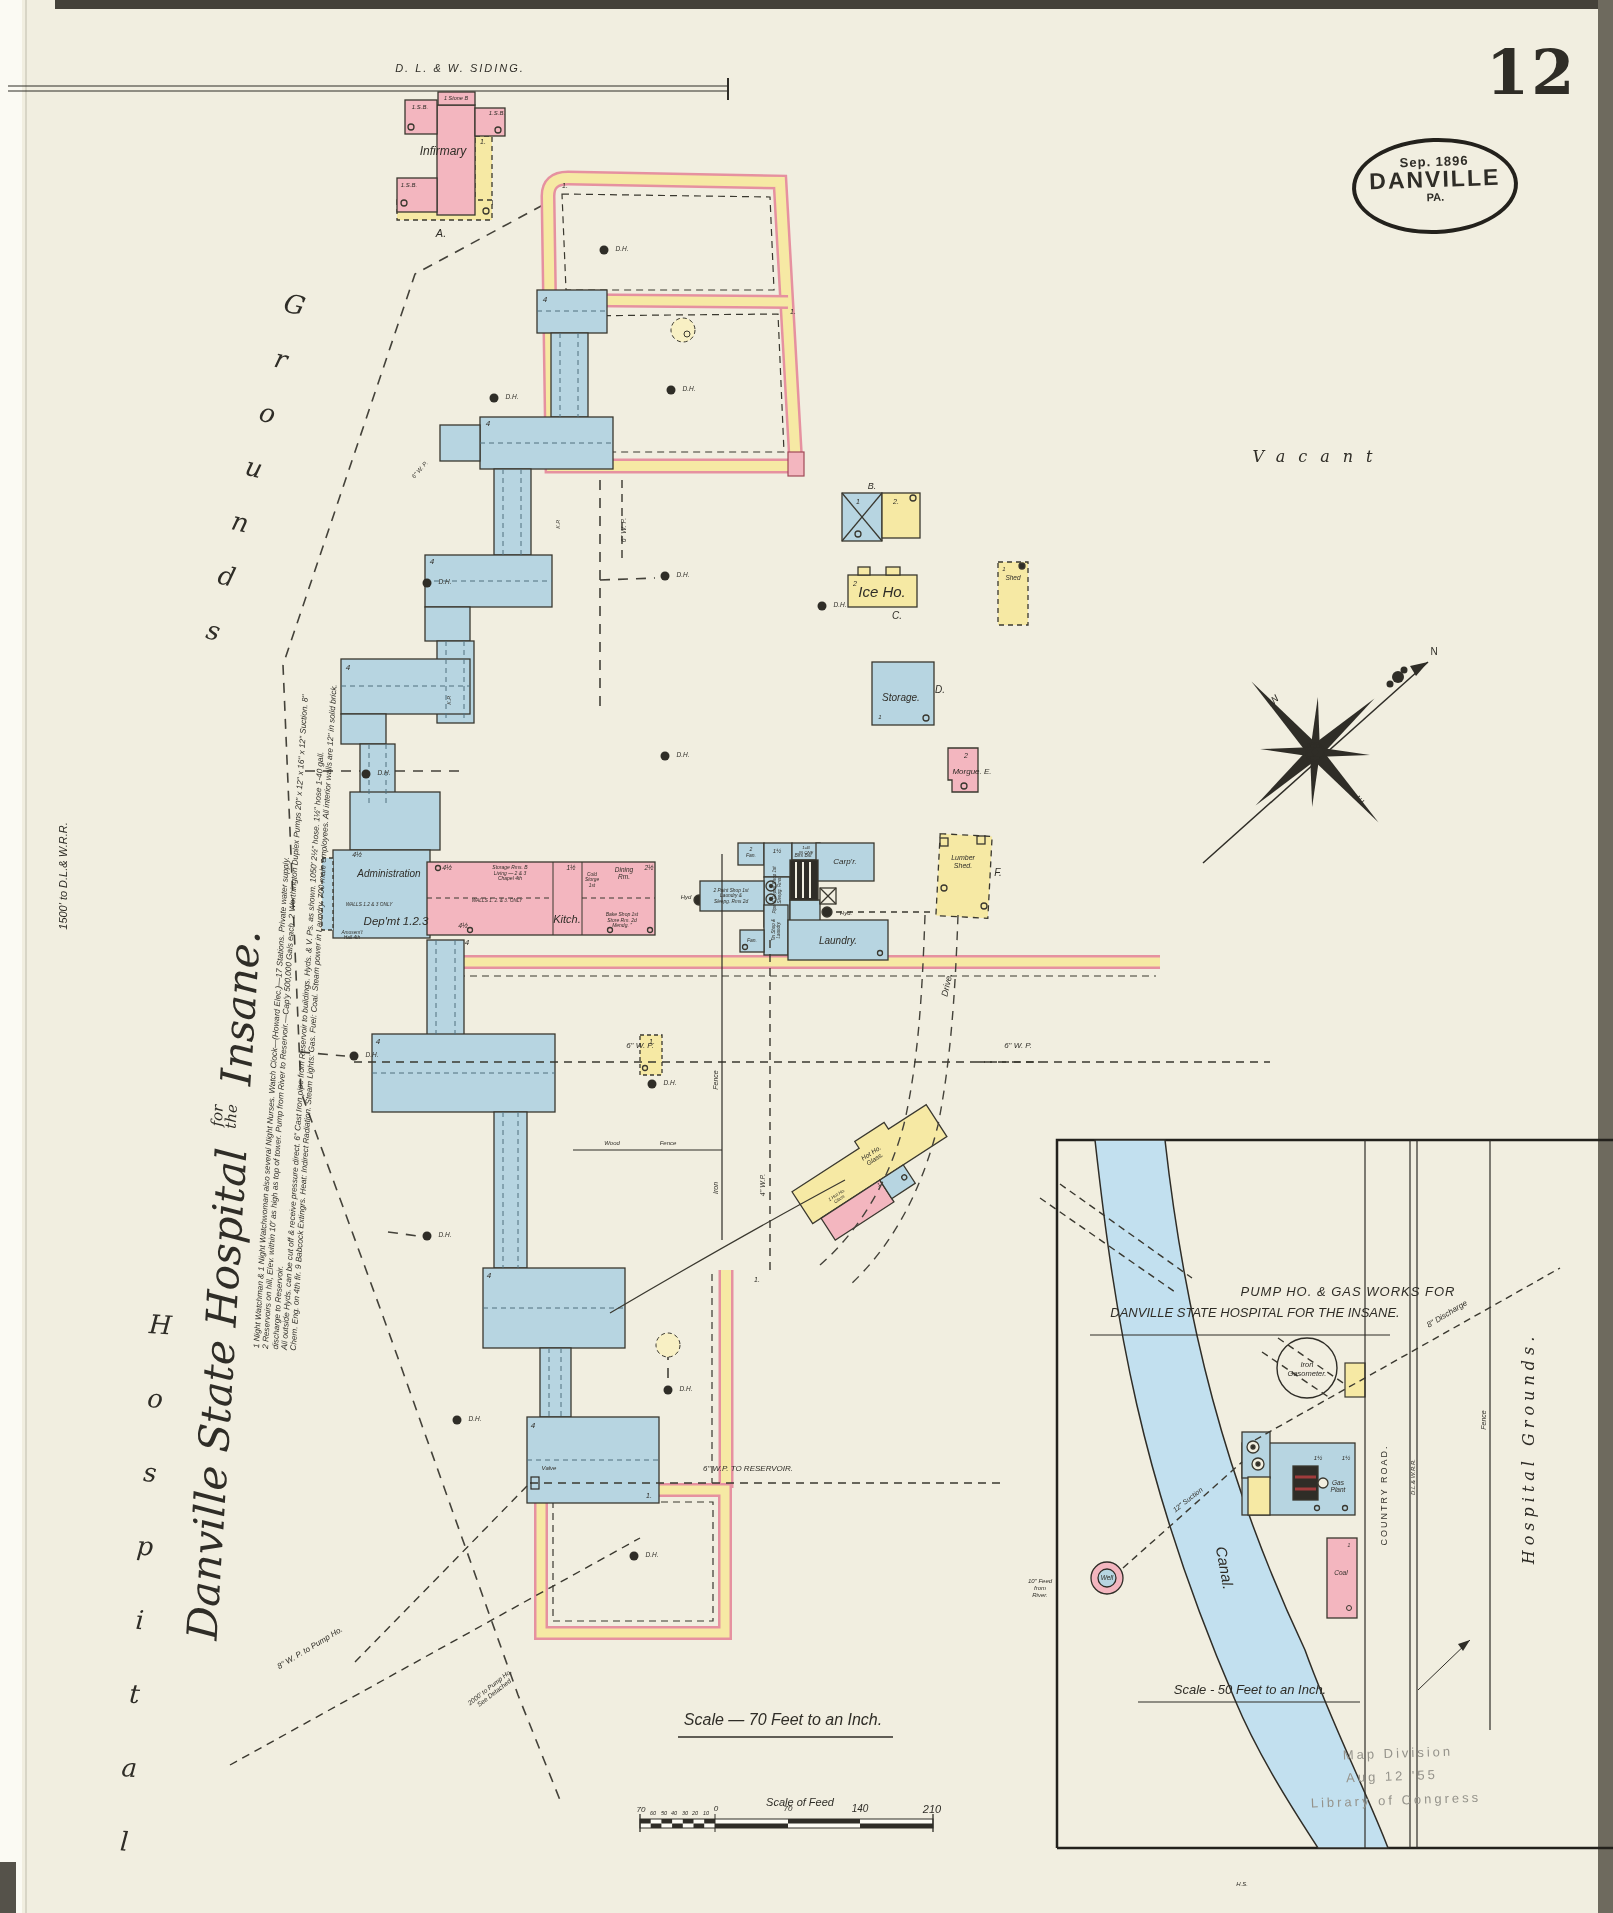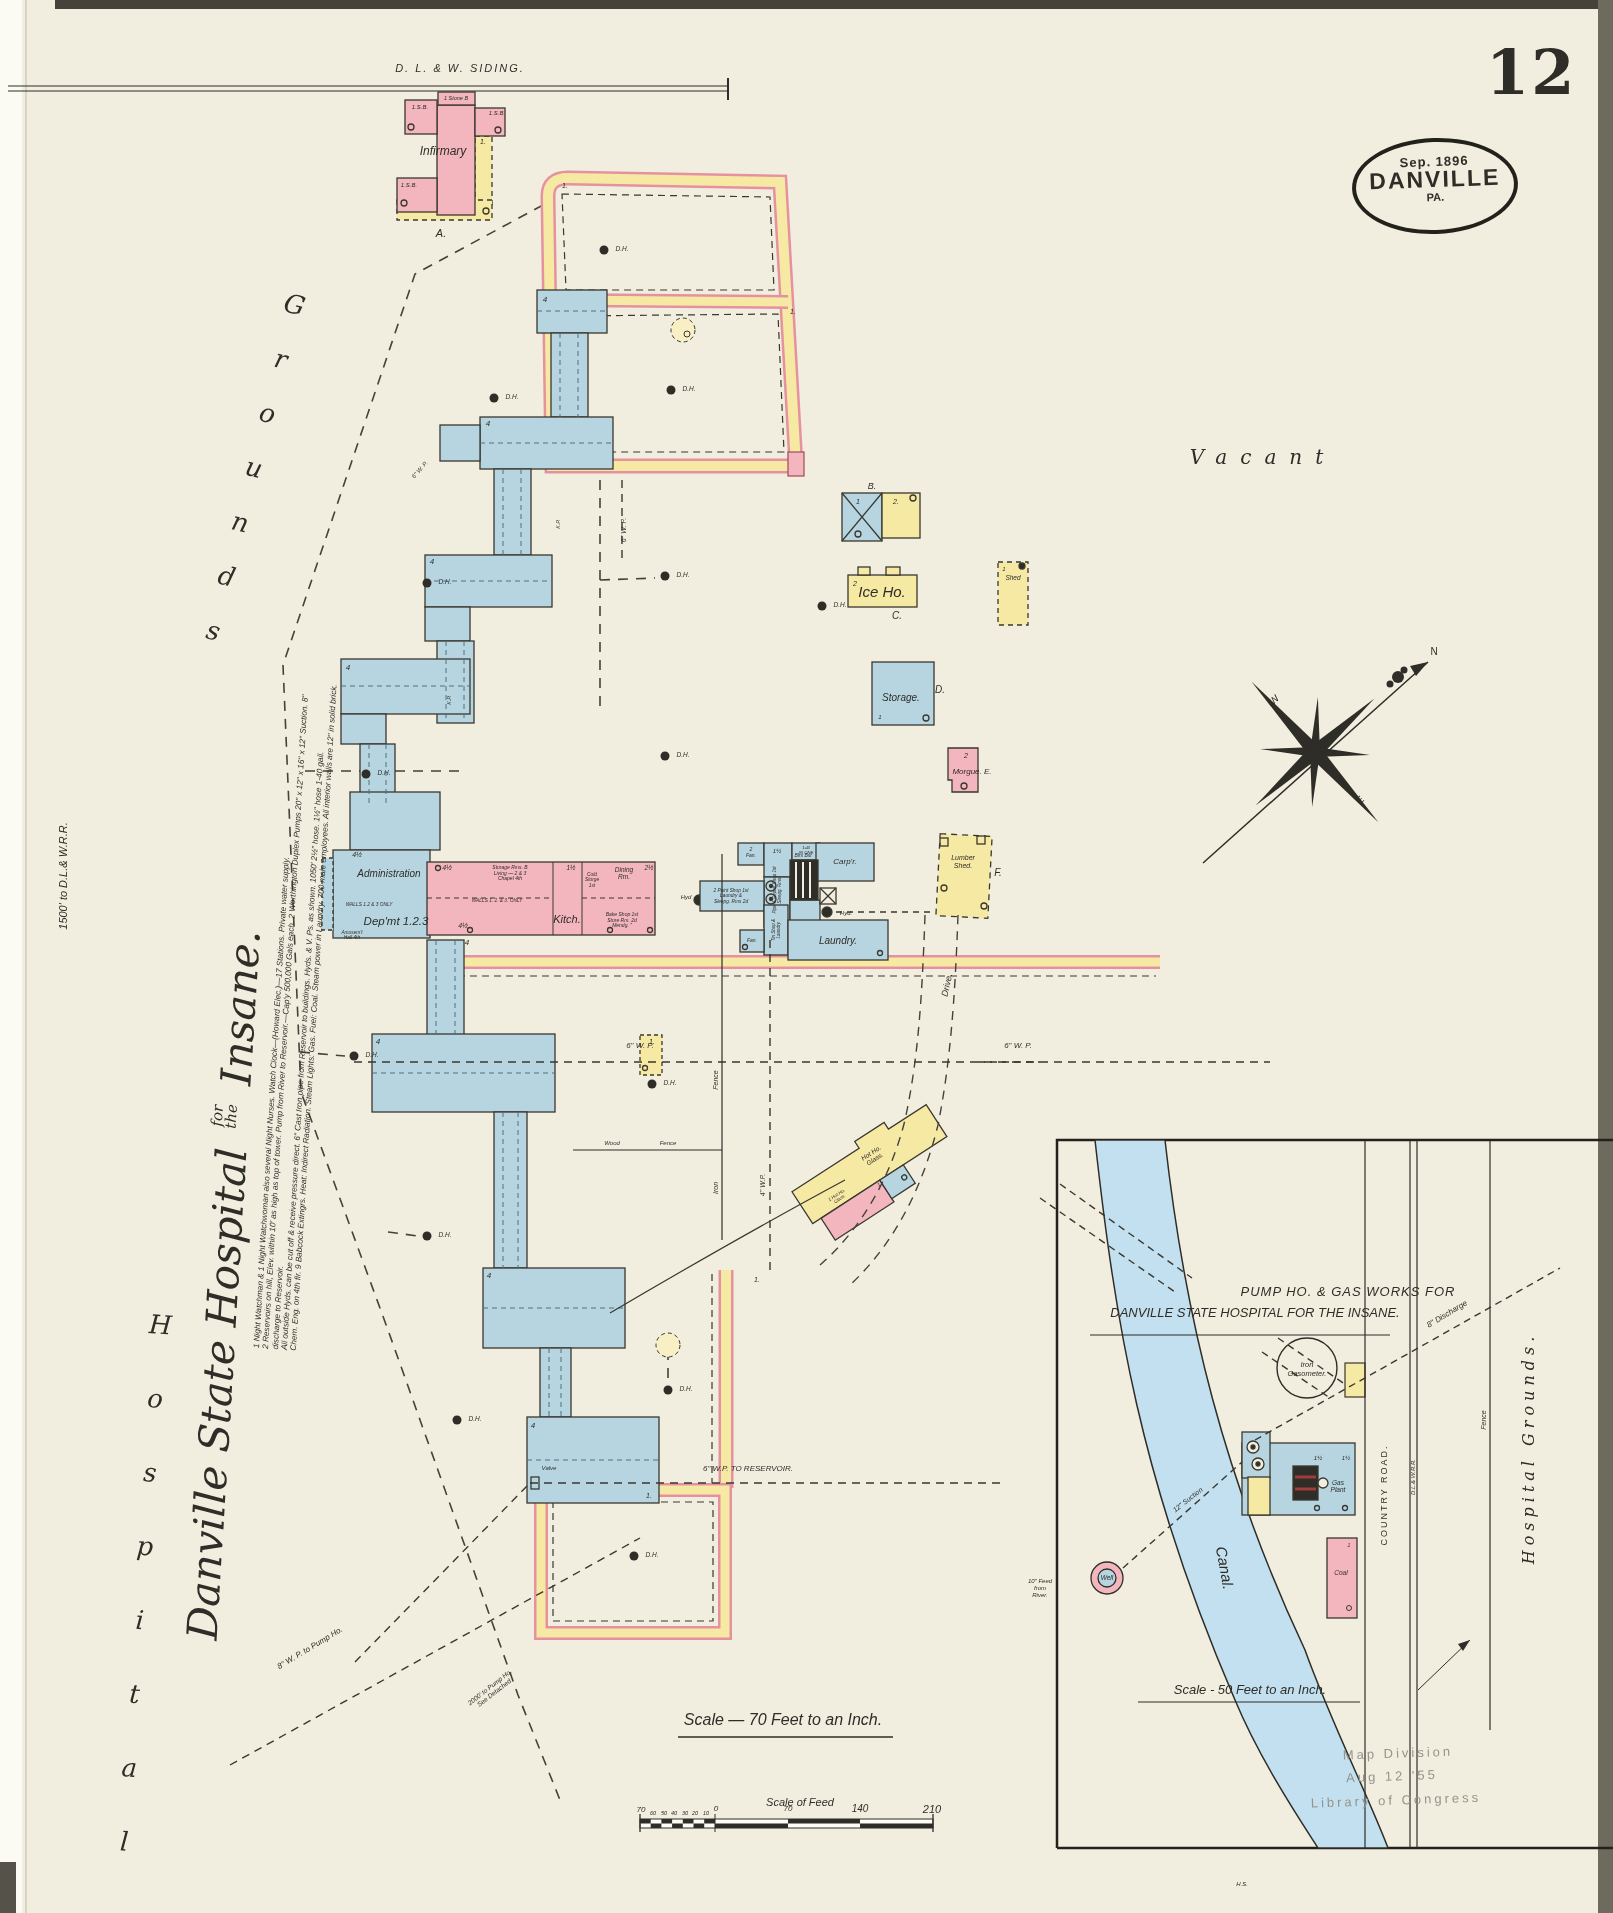--- a/index.html
+++ b/index.html
@@ -321,21 +321,21 @@
   <div class="d1">Sep. 1896</div>
   <div class="d2">DANVILLE</div>
   <div class="d3">PA.</div>
 </div>
 
 <div class="l" style="left:460px;top:68px;font-size:11px;letter-spacing:2px">D. L. &amp; W.    SIDING.</div>
 
 <div class="l" style="left:63px;top:876px;transform:translate(-50%,-50%) rotate(-90deg);font-size:11px">1500' to D.L.&amp; W.R.R.</div>
 <div class="l se vert" style="left:250px;top:480px;transform:translate(-50%,-50%) rotate(14deg);font-size:26px;letter-spacing:26px">Grounds</div>
 <div class="l se vert" style="left:140px;top:1605px;transform:translate(-50%,-50%) rotate(4deg);font-size:26px;letter-spacing:44px">Hospital</div>
-<div class="l" style="left:1263px;top:457px;font-size:20px;letter-spacing:13px;font-family:'DejaVu Serif',serif">Vacant</div>
+<div class="l" style="left:1319px;top:457px;font-size:16px;letter-spacing:13px;font-family:'DejaVu Serif',serif">Vacant</div>
 
 <div class="l se" style="left:224px;top:1285px;transform:translate(-50%,-50%) rotate(-86.5deg);font-size:42px">
   <span>Danville State Hospital</span>
   <span class="ft">for
 the</span>
   <span>Insane.</span>
 </div>
 <div class="l ml" style="left:296px;top:1010px;transform:translate(-50%,-50%) rotate(-86.5deg);width:680px;font-size:8.2px;text-align:left;white-space:pre-line">1 Night Watchman &amp; 1 Night Watchwoman also several Night Nurses. Watch Clock—(Howard Elec.)—17 Stations. Private water supply.
 2 Reservoirs on hill, Elev. within 10' as high as top of tower. Pump from River to Reservoir.—Cap'y 500,000 Gals each. 2 Worthington Duplex Pumps 20" x 12" x 16" x 12" Suction. 8" discharge to Reservoir.
 All outside Hyds. can be cut off &amp; receive pressure direct. 6" Cast Iron pipe from Reservoir to buildings. Hyds. &amp; V. Ps. as shown. 1050' 2½" hose. 1½" hose 1-40 gall.

